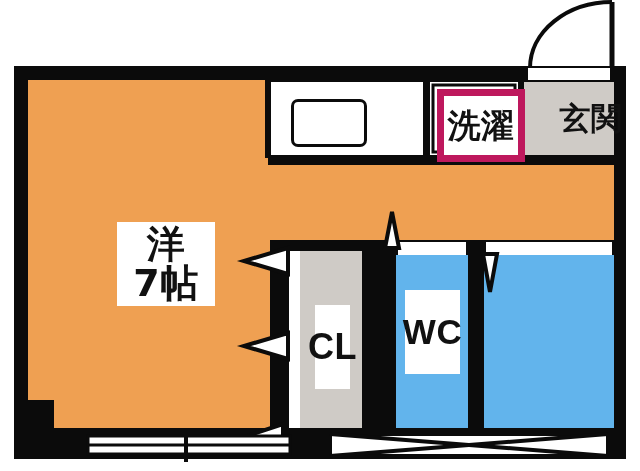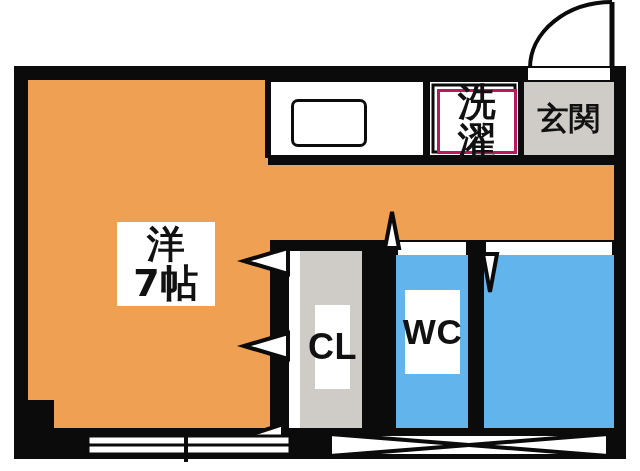--- a/index.html
+++ b/index.html
@@ -36,21 +36,21 @@
     font-weight: 700;
     line-height: 1.02;
     text-align: center;
     white-space: pre-line;
     letter-spacing: 0.5px;
   }
   .label-jp  { font-family: "DejaVu Sans", sans-serif; }
   .label-lat { font-family: "Liberation Sans", sans-serif; }
 
   #label-room      { font-size: 38px; }
-  #label-laundry   { font-size: 38px; border: 3px solid #be185d; }
+  #label-laundry   { font-size: 33px; border: 7px solid #be185d; }
   #label-entrance  { font-size: 31px; background: transparent; }
   #label-closet    { font-size: 36px; }
   #label-wc        { font-size: 35px; }
   #label-bath      { font-size: 32px; }
 
   
   .sink {
     border: 3px solid #0b0b0b;
     border-radius: 7px;
     background: #ffffff;
@@ -162,20 +162,20 @@
     </g>
 
     <rect x="433" y="85" width="82" height="67" fill="none" stroke="#0b0b0b" stroke-width="3"></rect>
   </svg>
 
   <div class="abs label label-jp" id="label-room" style="left:117px; top:222px; width:98px; height:84px;">洋
 7帖</div>
 
   <div class="abs label label-jp" id="label-laundry" style="left:437px; top:89px; width:74px; height:59px;">洗濯</div>
 
-  <div class="abs label label-jp" id="label-entrance" style="left:529px; top:92px; width:80px; height:54px;">玄関</div>
+  <div class="abs label label-jp" id="label-entrance" style="left:551px; top:92px; width:80px; height:54px;">玄関</div>
 
   <div class="abs label label-lat" id="label-closet" style="left:315px; top:305px; width:35px; height:84px; flex-direction:column;">CL</div>
 
   <div class="abs label label-lat" id="label-wc" style="left:405px; top:290px; width:55px; height:84px; flex-direction:column;">WC</div>
 
 
 </div>
 
 </body></html>

